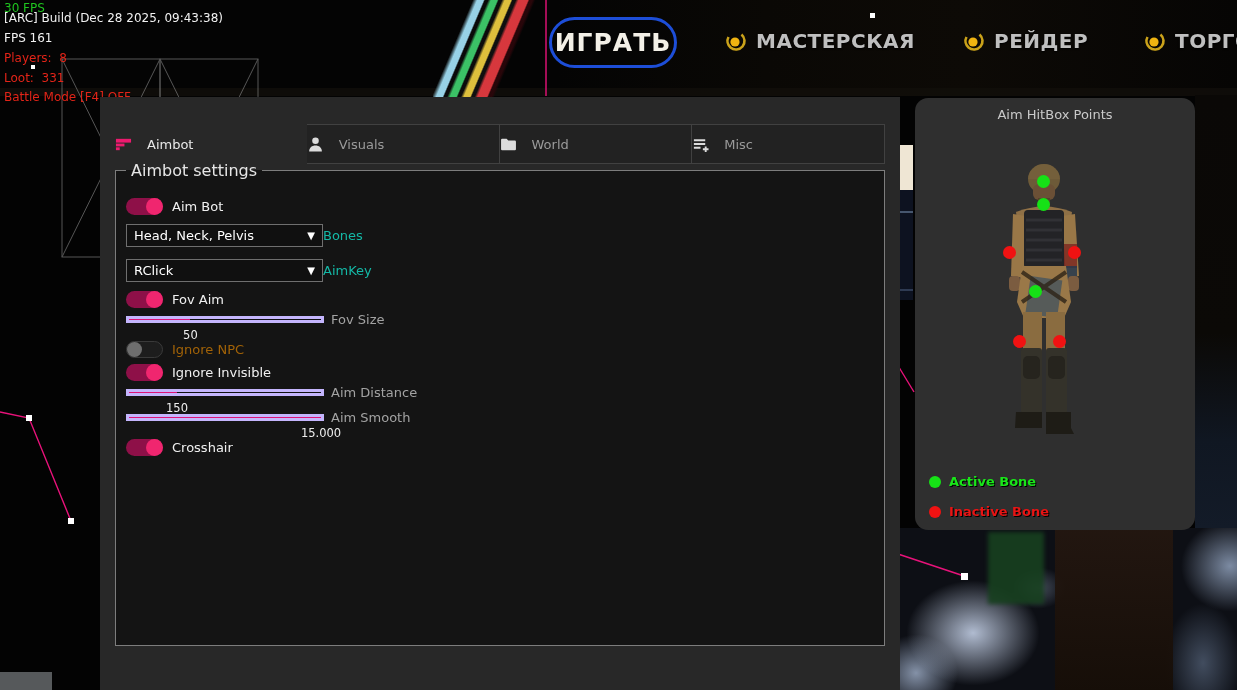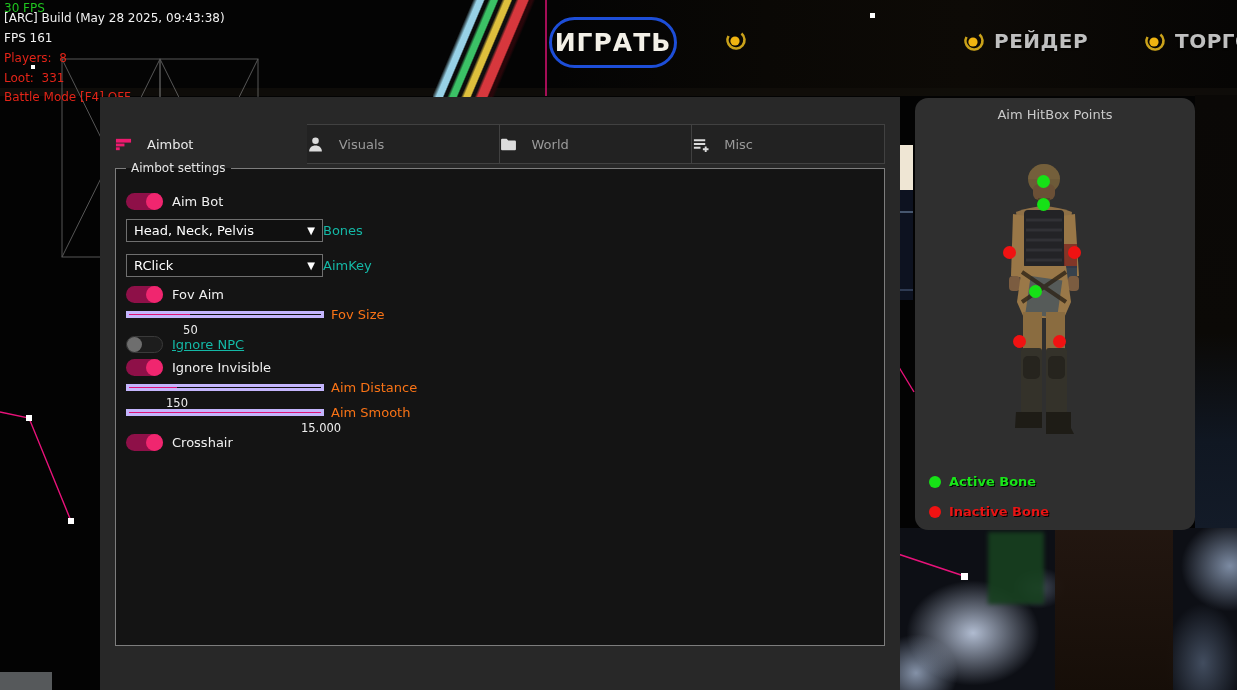--- a/index.html
+++ b/index.html
@@ -51,42 +51,42 @@
   #cheat-window{left:100px;top:97px;width:800px;height:593px;background:#282828;box-sizing:border-box;}
   #tab-row{position:absolute;left:15px;top:27px;width:770px;height:40px;display:flex;}
   .tab{flex:1;display:flex;align-items:center;justify-content:flex-start;gap:15px;box-sizing:border-box;
     font-size:13px;color:#9a9a9a;background:#222;border:1px solid #414141;cursor:default;}
   .tab + .tab{border-left:none;}
   .tab.active{background:transparent;border:none;color:#e8e8e8;}
   .tab .ticon{width:17px;height:17px;display:block;}
 
   #groupbox{position:absolute;left:15px;top:64px;width:770px;height:485px;box-sizing:border-box;
     border:1px solid #7d7d7d;background:#141414;margin:0;padding:12px 10px;}
-  #groupbox legend{font-size:12px;color:#e6e6e6;padding:0 5px;margin-left:0;}
+  #groupbox legend{font-size:16px;color:#e6e6e6;padding:0 5px;margin-left:0;}
 
   .row{display:flex;align-items:center;margin:6px 0;}
   .switch{width:37px;height:17px;border-radius:9px;position:relative;box-sizing:border-box;flex:none;}
   .switch.on{background:#8e1048;}
   .switch.on .knob{position:absolute;right:0;top:0;width:17px;height:17px;border-radius:50%;background:#f0266f;}
   .switch.off{background:#1d1d1d;border:1px solid #3a3a3a;}
   .switch.off .knob{position:absolute;left:0;top:0;width:15px;height:15px;border-radius:50%;background:#6e6e6e;}
   .tlabel{margin-left:9px;font-size:13px;color:#f0f0f0;text-align:right;}
-  .row.off .tlabel{color:#14b8a6;text-decoration:underline;}
+  .row.off .tlabel{color:#a16207;}
 
   .combo{width:197px;height:23px;background:#101010;border:1px solid #6f6f6f;box-sizing:border-box;
     display:flex;align-items:center;padding:0 7px;color:#fff;font-size:13px;margin:3px 0;}
   .combo .arrow{margin-left:auto;font-size:10px;color:#fff;}
   .clabel{margin-left:0;font-size:13px;color:#14b8a6;text-align:right;}
 
   .srow{display:flex;align-items:flex-start;margin:4px 0 2px 0;height:21px;}
   .slider{width:198px;height:7px;background:#101010;border:3px solid #c4b5fd;box-sizing:border-box;
     position:relative;margin-top:2px;flex:none;}
   .sfill{height:100%;background:linear-gradient(180deg,#5c0c30 0%,#b01058 30%,#ea137e 55%,#50307c 80%,#23254d 100%);}
   .sval{position:absolute;top:9px;transform:translateX(-50%);font-size:11.5px;color:#eee;white-space:nowrap;}
-  .slabel{margin-left:7px;font-size:13px;color:#f97316;margin-top:-2px;}
+  .slabel{margin-left:7px;font-size:13px;color:#a3a3a3;margin-top:-2px;}
 
   
   #hitbox-panel{left:915px;top:98px;width:280px;height:432px;background:#2f2f2f;border-radius:13px;}
   #hitbox-title{position:absolute;left:0;top:9px;width:100%;text-align:center;font-size:13px;color:#c9c9c9;}
   .pt{position:absolute;width:13px;height:13px;border-radius:50%;margin:-6.5px 0 0 -6.5px;}
   .pt.active{background:#16e116;}
   .pt.inactive{background:#f01212;}
   .legend-row{position:absolute;left:14px;display:flex;align-items:center;gap:8px;font-size:13px;font-weight:bold;}
   .legend-row .ldot{width:12px;height:12px;border-radius:50%;}
   .legend-row.active{color:#19e619;text-shadow:1px 1px 0 #000;}
@@ -132,33 +132,34 @@
     <g fill="#ffffff">
       <rect x="26" y="415" width="6" height="6"></rect>
       <rect x="68" y="518" width="6" height="6"></rect>
       <rect x="961" y="573" width="7" height="7"></rect>
       <rect x="31" y="65" width="4" height="4"></rect>
       <rect x="870" y="13" width="5" height="5"></rect>
     </g>
   </svg>
 
   <div class="hudline hud-green" style="top:1px">30 FPS</div>
-  <div class="hudline hud-white" style="top:11px">[ARC] Build (May 28 2025, 09:43:38)</div>
+  <div class="hudline hud-white" style="top:11px">[ARC] Build (Dec 28 2025, 09:43:38)</div>
   <div class="hudline hud-white" style="top:31px">FPS 161</div>
   <div class="hudline hud-red" style="top:51px">Players:  8</div>
   <div class="hudline hud-red" style="top:71px">Loot:  331</div>
   <div class="hudline hud-red" style="top:90px">Battle Mode [F4] OFF</div>
 
   <div class="abs" id="play-button">ИГРАТЬ</div>
 
   <div class="menu-item" style="left:725px">
     <svg class="micon" width="22" height="22" viewBox="0 0 22 22">
       <circle cx="11" cy="11" r="8.5" fill="none" stroke="#caa21a" stroke-width="2.6" stroke-dasharray="38 16" transform="rotate(-50 11 11)"></circle>
       <circle cx="10" cy="12" r="4.6" fill="#f0b411"></circle>
     </svg>
+    <span>МАСТЕРСКАЯ</span>
   </div>
   <div class="menu-item" style="left:963px">
     <svg class="micon" width="22" height="22" viewBox="0 0 22 22">
       <circle cx="11" cy="11" r="8.5" fill="none" stroke="#caa21a" stroke-width="2.6" stroke-dasharray="38 16" transform="rotate(-50 11 11)"></circle>
       <circle cx="10" cy="12" r="4.6" fill="#f0b411"></circle>
     </svg>
     <span>РЕЙДЕР</span>
   </div>
   <div class="menu-item" style="left:1144px">
     <svg class="micon" width="22" height="22" viewBox="0 0 22 22">

